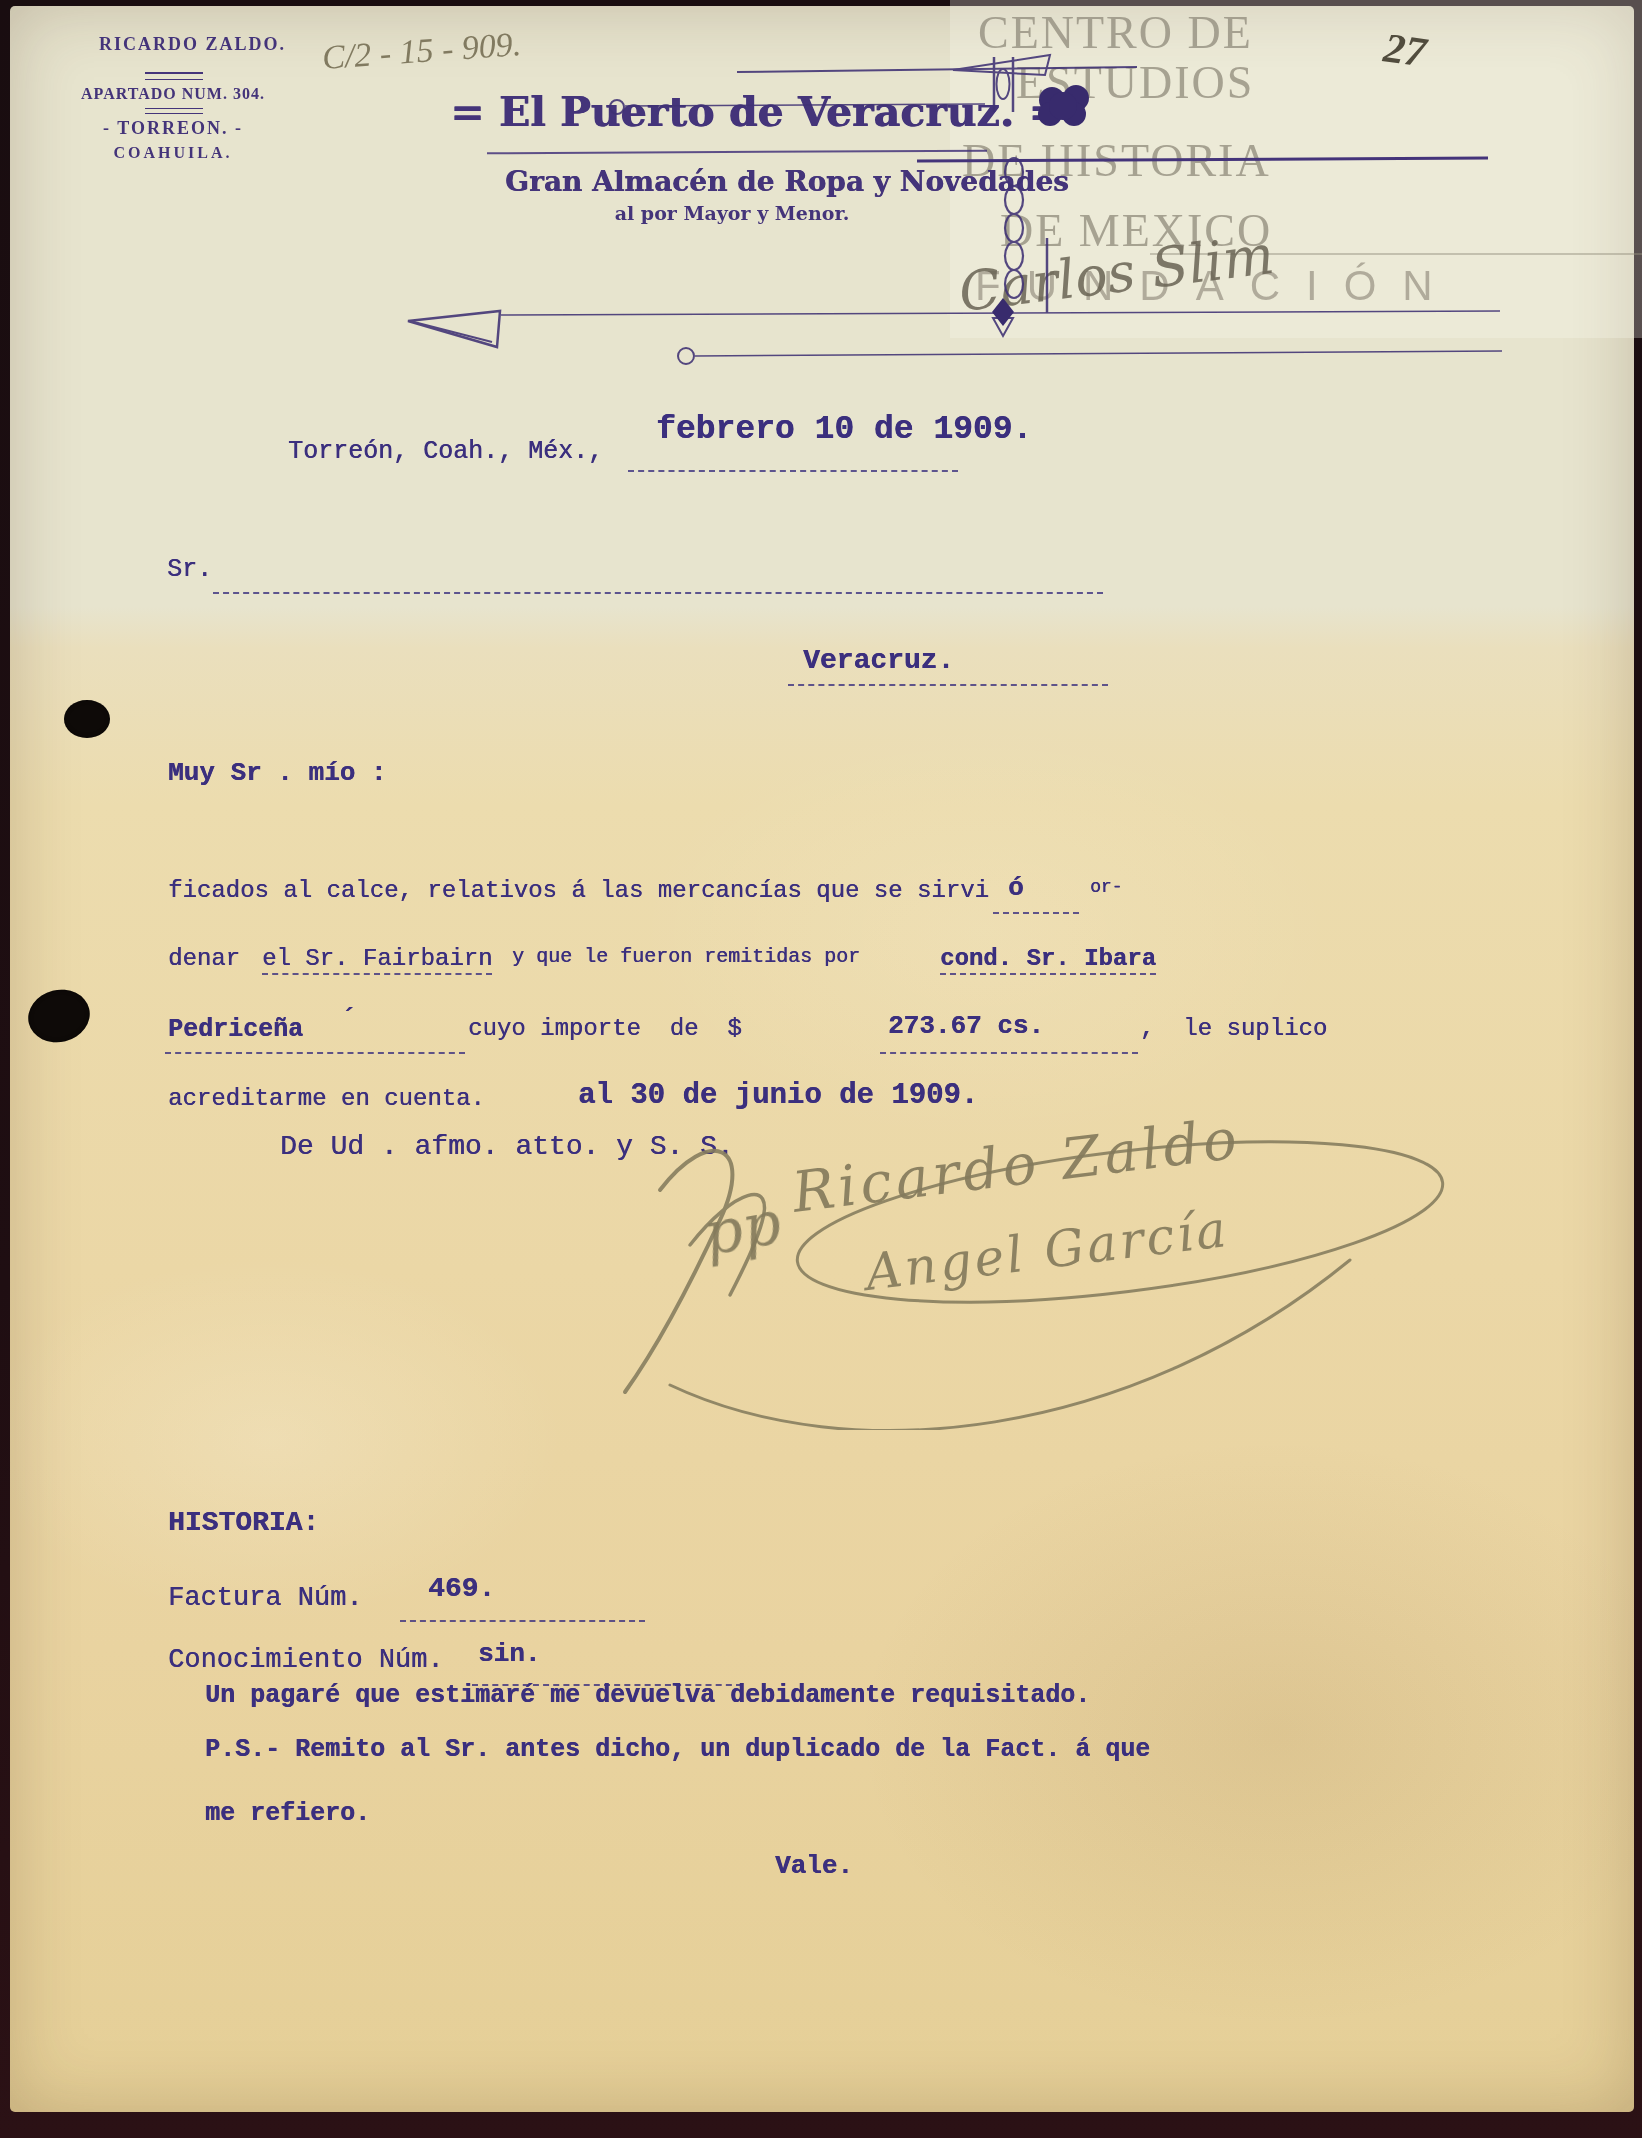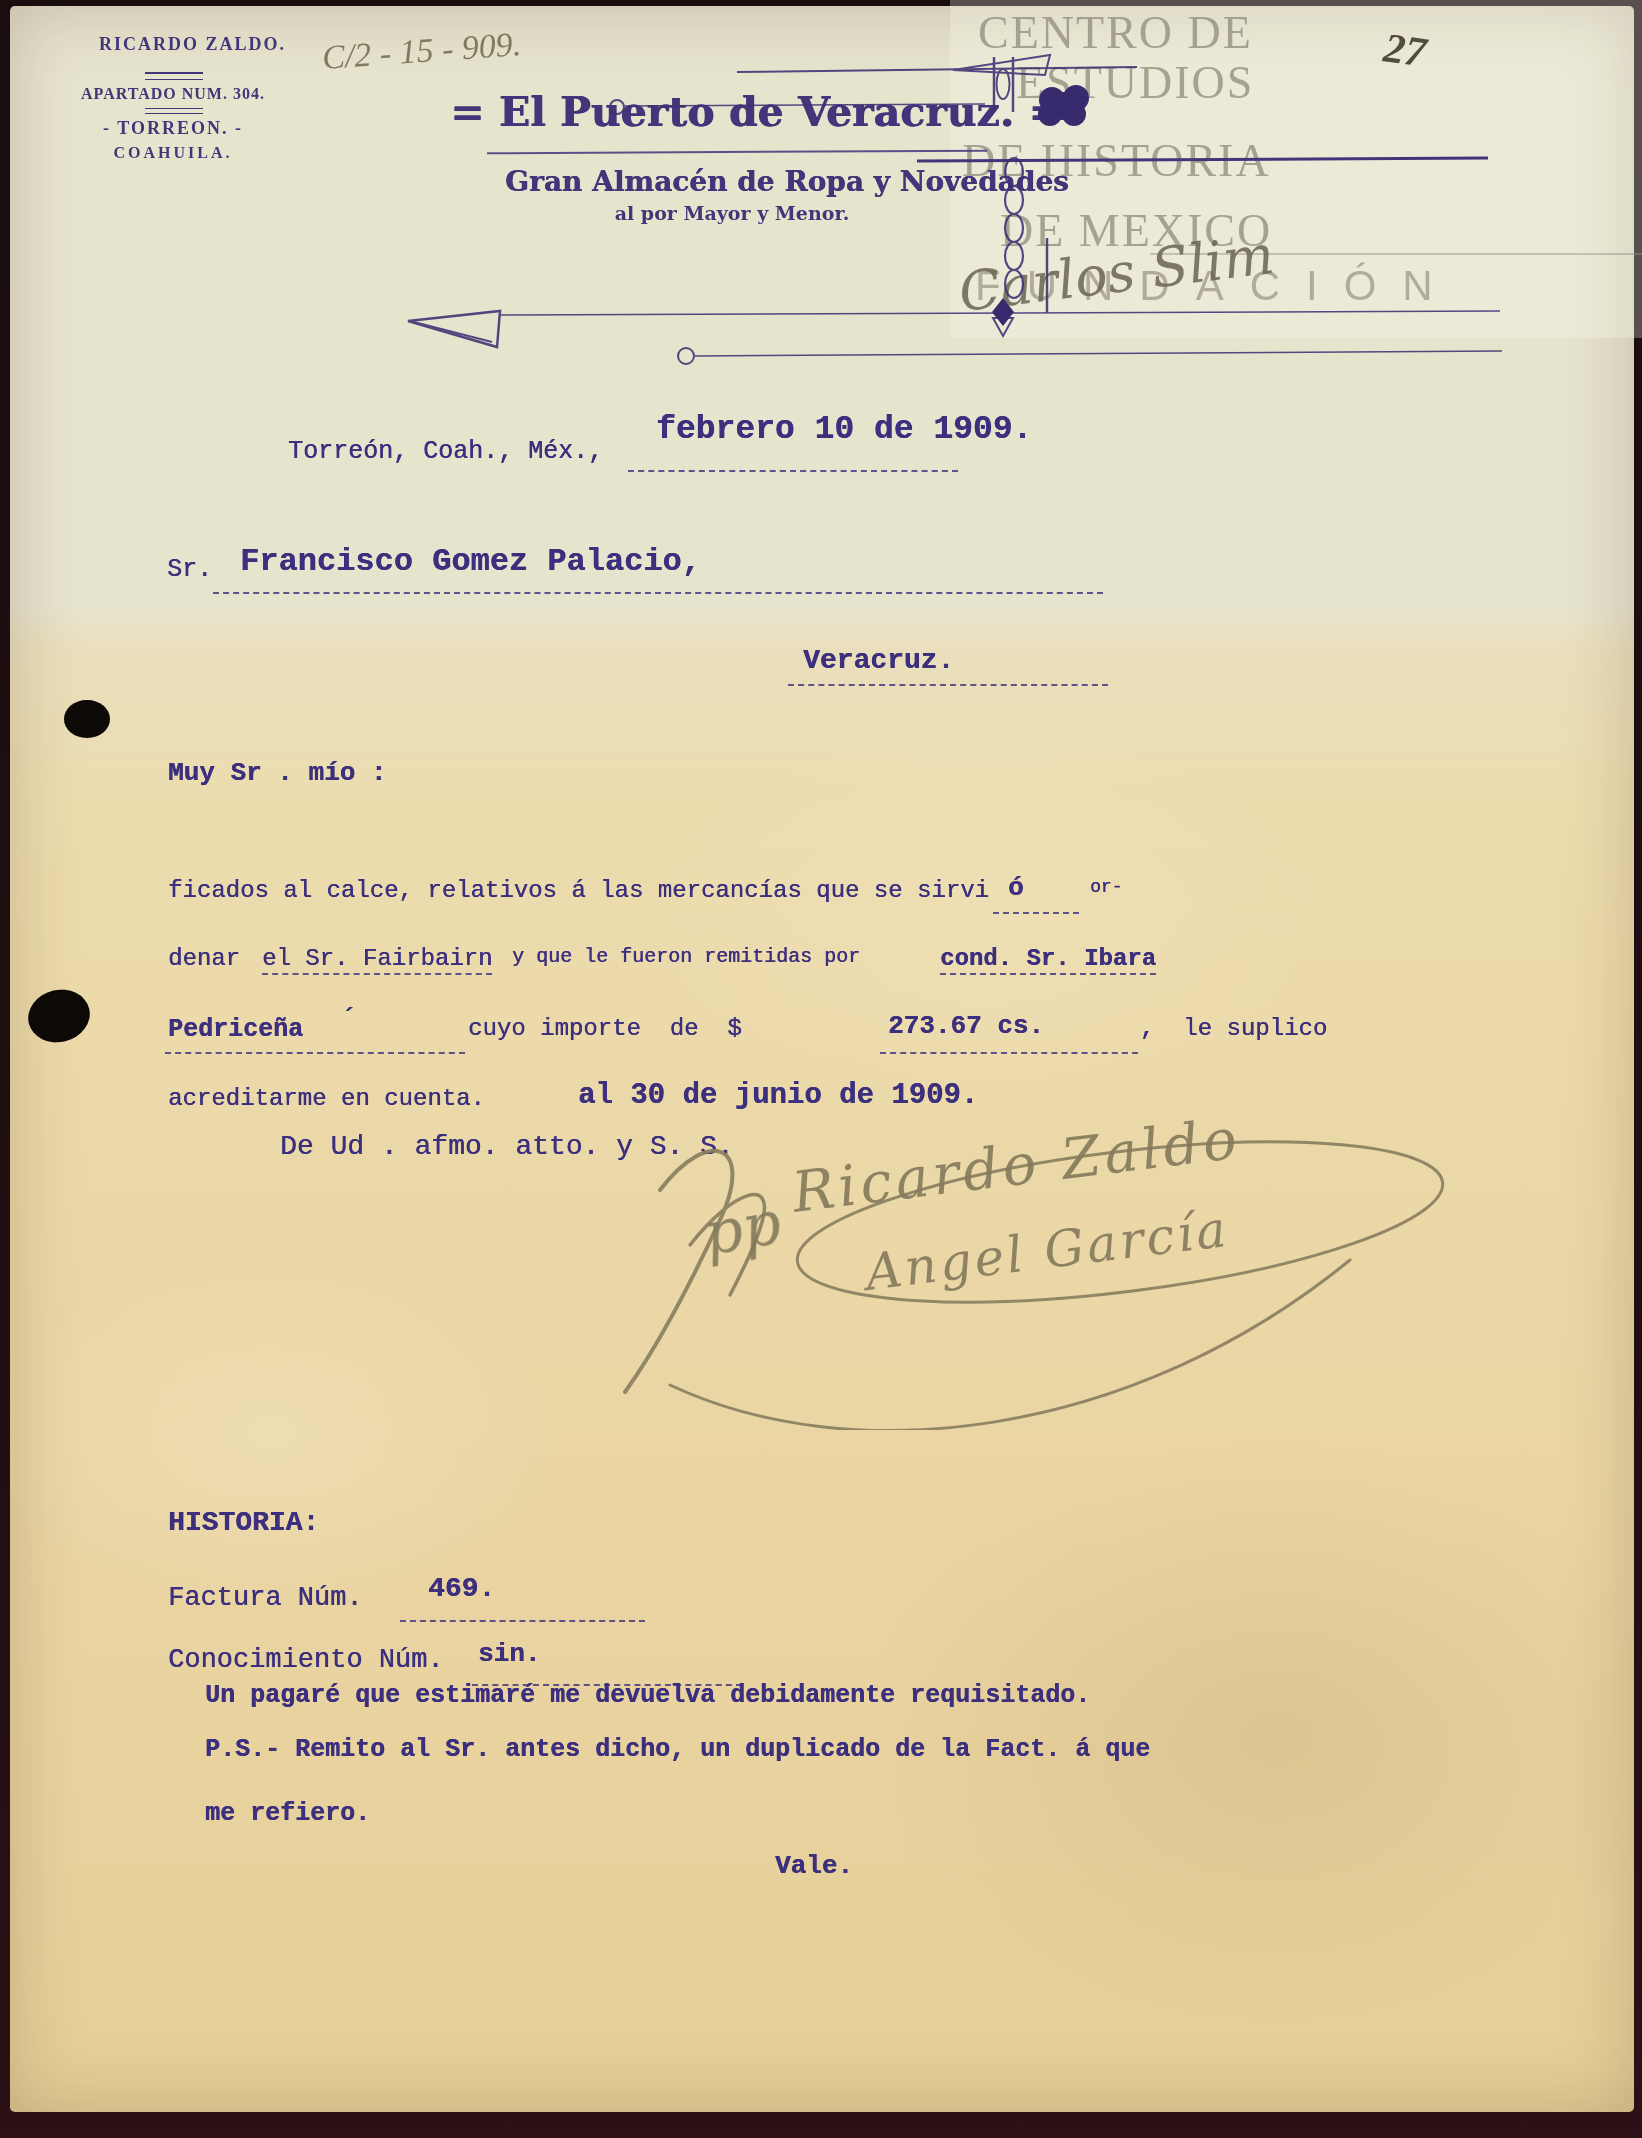--- a/index.html
+++ b/index.html
@@ -105,21 +105,20 @@
   </svg>
 
   <div class="abs hole" style="left:64px;top:700px;width:46px;height:38px;"></div>
   <div class="abs hole" style="left:28px;top:990px;width:62px;height:52px;transform:rotate(-14deg);"></div>
 
   <div class="abs tw" style="left:288px;top:438px;font-size:25px;">Torreón, Coah., Méx.,</div>
   <div class="abs tw b" style="left:645px;top:412px;font-size:33px;margin-left:11px;">febrero 10 de 1909.</div>
   <div class="abs ublank" style="left:628px;top:470px;width:330px;"></div>
 
   <div class="abs tw" style="left:167px;top:556px;font-size:25px;">Sr.</div>
-  <div class="abs tw b" style="left:240px;top:544px;font-size:32px;">Francisco Gomez Palacio,</div>
   <div class="abs ublank" style="left:213px;top:592px;width:890px;"></div>
   <div class="abs tw b" style="left:803px;top:646px;font-size:28px;">Veracruz.</div>
   <div class="abs ublank" style="left:788px;top:684px;width:320px;"></div>
 
   <div class="abs tw b" style="left:168px;top:734px;font-size:26px;margin-top:25px;">Muy Sr . mío :</div>
 
 
   <div class="abs tw" style="left:168px;top:878px;font-size:24px;">ficados al calce, relativos á las mercancías que se sirvi</div>
   <div class="abs tw b" style="left:1008px;top:874px;font-size:26px;">ó</div>
   <div class="abs ublank" style="left:993px;top:912px;width:86px;"></div>

